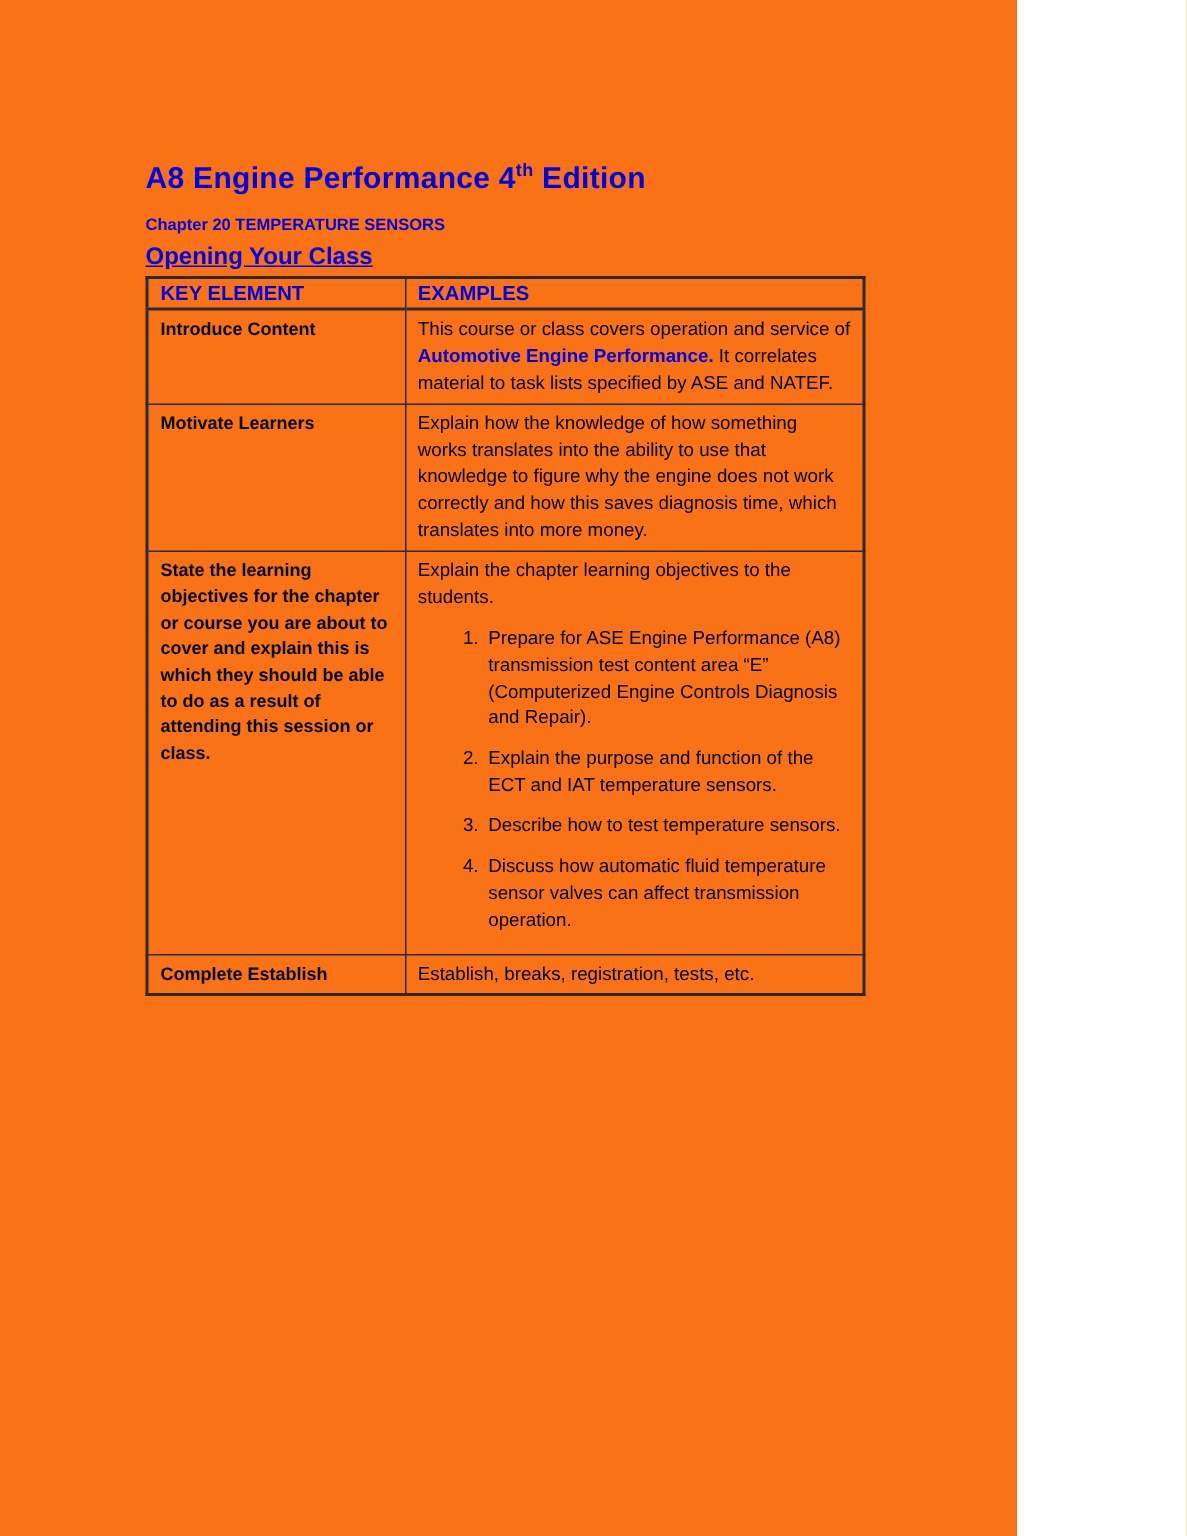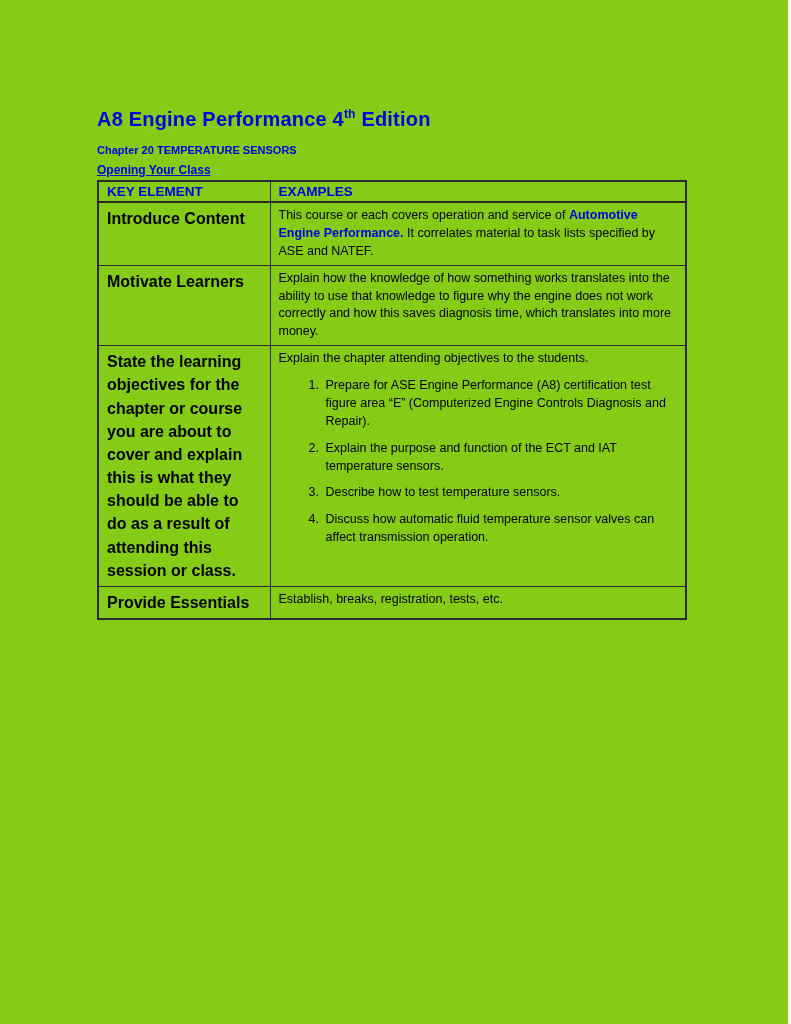--- a/index.html
+++ b/index.html
@@ -6,23 +6,23 @@
   html, body { background: #ffffff; }
   body {
     width: 791px;
     height: 1024px;
     font-family: "Liberation Sans", sans-serif;
     color: #000000;
     overflow: hidden;
   }
   .page {
     position: relative;
-    width: 788px;
+    width: 678px;
     height: 1024px;
-    background: #84cc16;
+    background: #f97316;
     padding: 108px 101px 0 97px;
   }
   .doc-title {
     color: var(--accent-blue, #0000e0);
     font-size: 20px;
     font-weight: bold;
     margin-bottom: 13px;
     letter-spacing: 0.2px;
   }
   .doc-title sup {
@@ -31,21 +31,21 @@
     line-height: 0;
   }
   .chapter-heading {
     color: var(--accent-blue, #0000e0);
     font-size: 11px;
     font-weight: bold;
     margin-bottom: 7px;
   }
   .section-heading {
     color: var(--accent-blue, #0000e0);
-    font-size: 12px;
+    font-size: 16px;
     font-weight: bold;
     text-decoration: underline;
     margin-bottom: 3px;
   }
   table.lesson-table {
     width: 100%;
     border-collapse: collapse;
     border: 2px solid #2b2b2b;
     table-layout: fixed;
   }
@@ -61,21 +61,21 @@
     font-size: 13.5px;
     font-weight: bold;
     height: 21px;
     border-bottom: 2px solid #2b2b2b;
     padding-top: 2px;
     padding-bottom: 2px;
   }
   col.key-col { width: 172px; }
   td.key-cell {
     font-weight: bold;
-    font-size: 16px;
+    font-size: 12px;
     line-height: 1.45;
   }
   td.ex-cell {
     font-size: 12.5px;
     line-height: 1.43;
   }
   .blue-bold {
     color: var(--accent-blue, #0000e0);
     font-weight: bold;
   }
@@ -116,44 +116,44 @@
     <thead>
       <tr>
         <th>KEY ELEMENT</th>
         <th>EXAMPLES</th>
       </tr>
     </thead>
     <tbody>
 
       <tr class="r1">
         <td class="key-cell">Introduce Content</td>
-        <td class="ex-cell"><span>This course or each covers operation and service of </span><span class="blue-bold">Automotive Engine Performance.</span><span> It correlates material to task lists specified by ASE and NATEF.</span></td>
+        <td class="ex-cell"><span>This course or class covers operation and service of </span><span class="blue-bold">Automotive Engine Performance.</span><span> It correlates material to task lists specified by ASE and NATEF.</span></td>
       </tr>
 
       <tr class="r2">
         <td class="key-cell">Motivate Learners</td>
         <td class="ex-cell">Explain how the knowledge of how something works translates into the ability to use that knowledge to figure why the engine does not work correctly and how this saves diagnosis time, which translates into more money.</td>
       </tr>
 
       <tr class="r3">
-        <td class="key-cell">State the learning objectives for the chapter or course you are about to cover and explain this is what they should be able to do as a result of attending this session or class.</td>
+        <td class="key-cell">State the learning objectives for the chapter or course you are about to cover and explain this is which they should be able to do as a result of attending this session or class.</td>
         <td class="ex-cell">
-          <div>Explain the chapter attending objectives to the students.</div>
+          <div>Explain the chapter learning objectives to the students.</div>
           <ol class="objectives">
-            <li>Prepare for ASE Engine Performance (A8) certification test figure area “E” (Computerized Engine Controls Diagnosis and Repair).</li>
+            <li>Prepare for ASE Engine Performance (A8) transmission test content area “E” (Computerized Engine Controls Diagnosis and Repair).</li>
             <li>Explain the purpose and function of the ECT and IAT temperature sensors.</li>
             <li>Describe how to test temperature sensors.</li>
             <li>Discuss how automatic fluid temperature sensor valves can affect transmission operation.</li>
           </ol>
         </td>
       </tr>
 
 
       <tr class="r5">
-        <td class="key-cell">Provide Essentials</td>
+        <td class="key-cell">Complete Establish</td>
         <td class="ex-cell">Establish, breaks, registration, tests, etc.</td>
       </tr>
 
 
     </tbody>
   </table>
 
 </div>
 
 </body></html>

